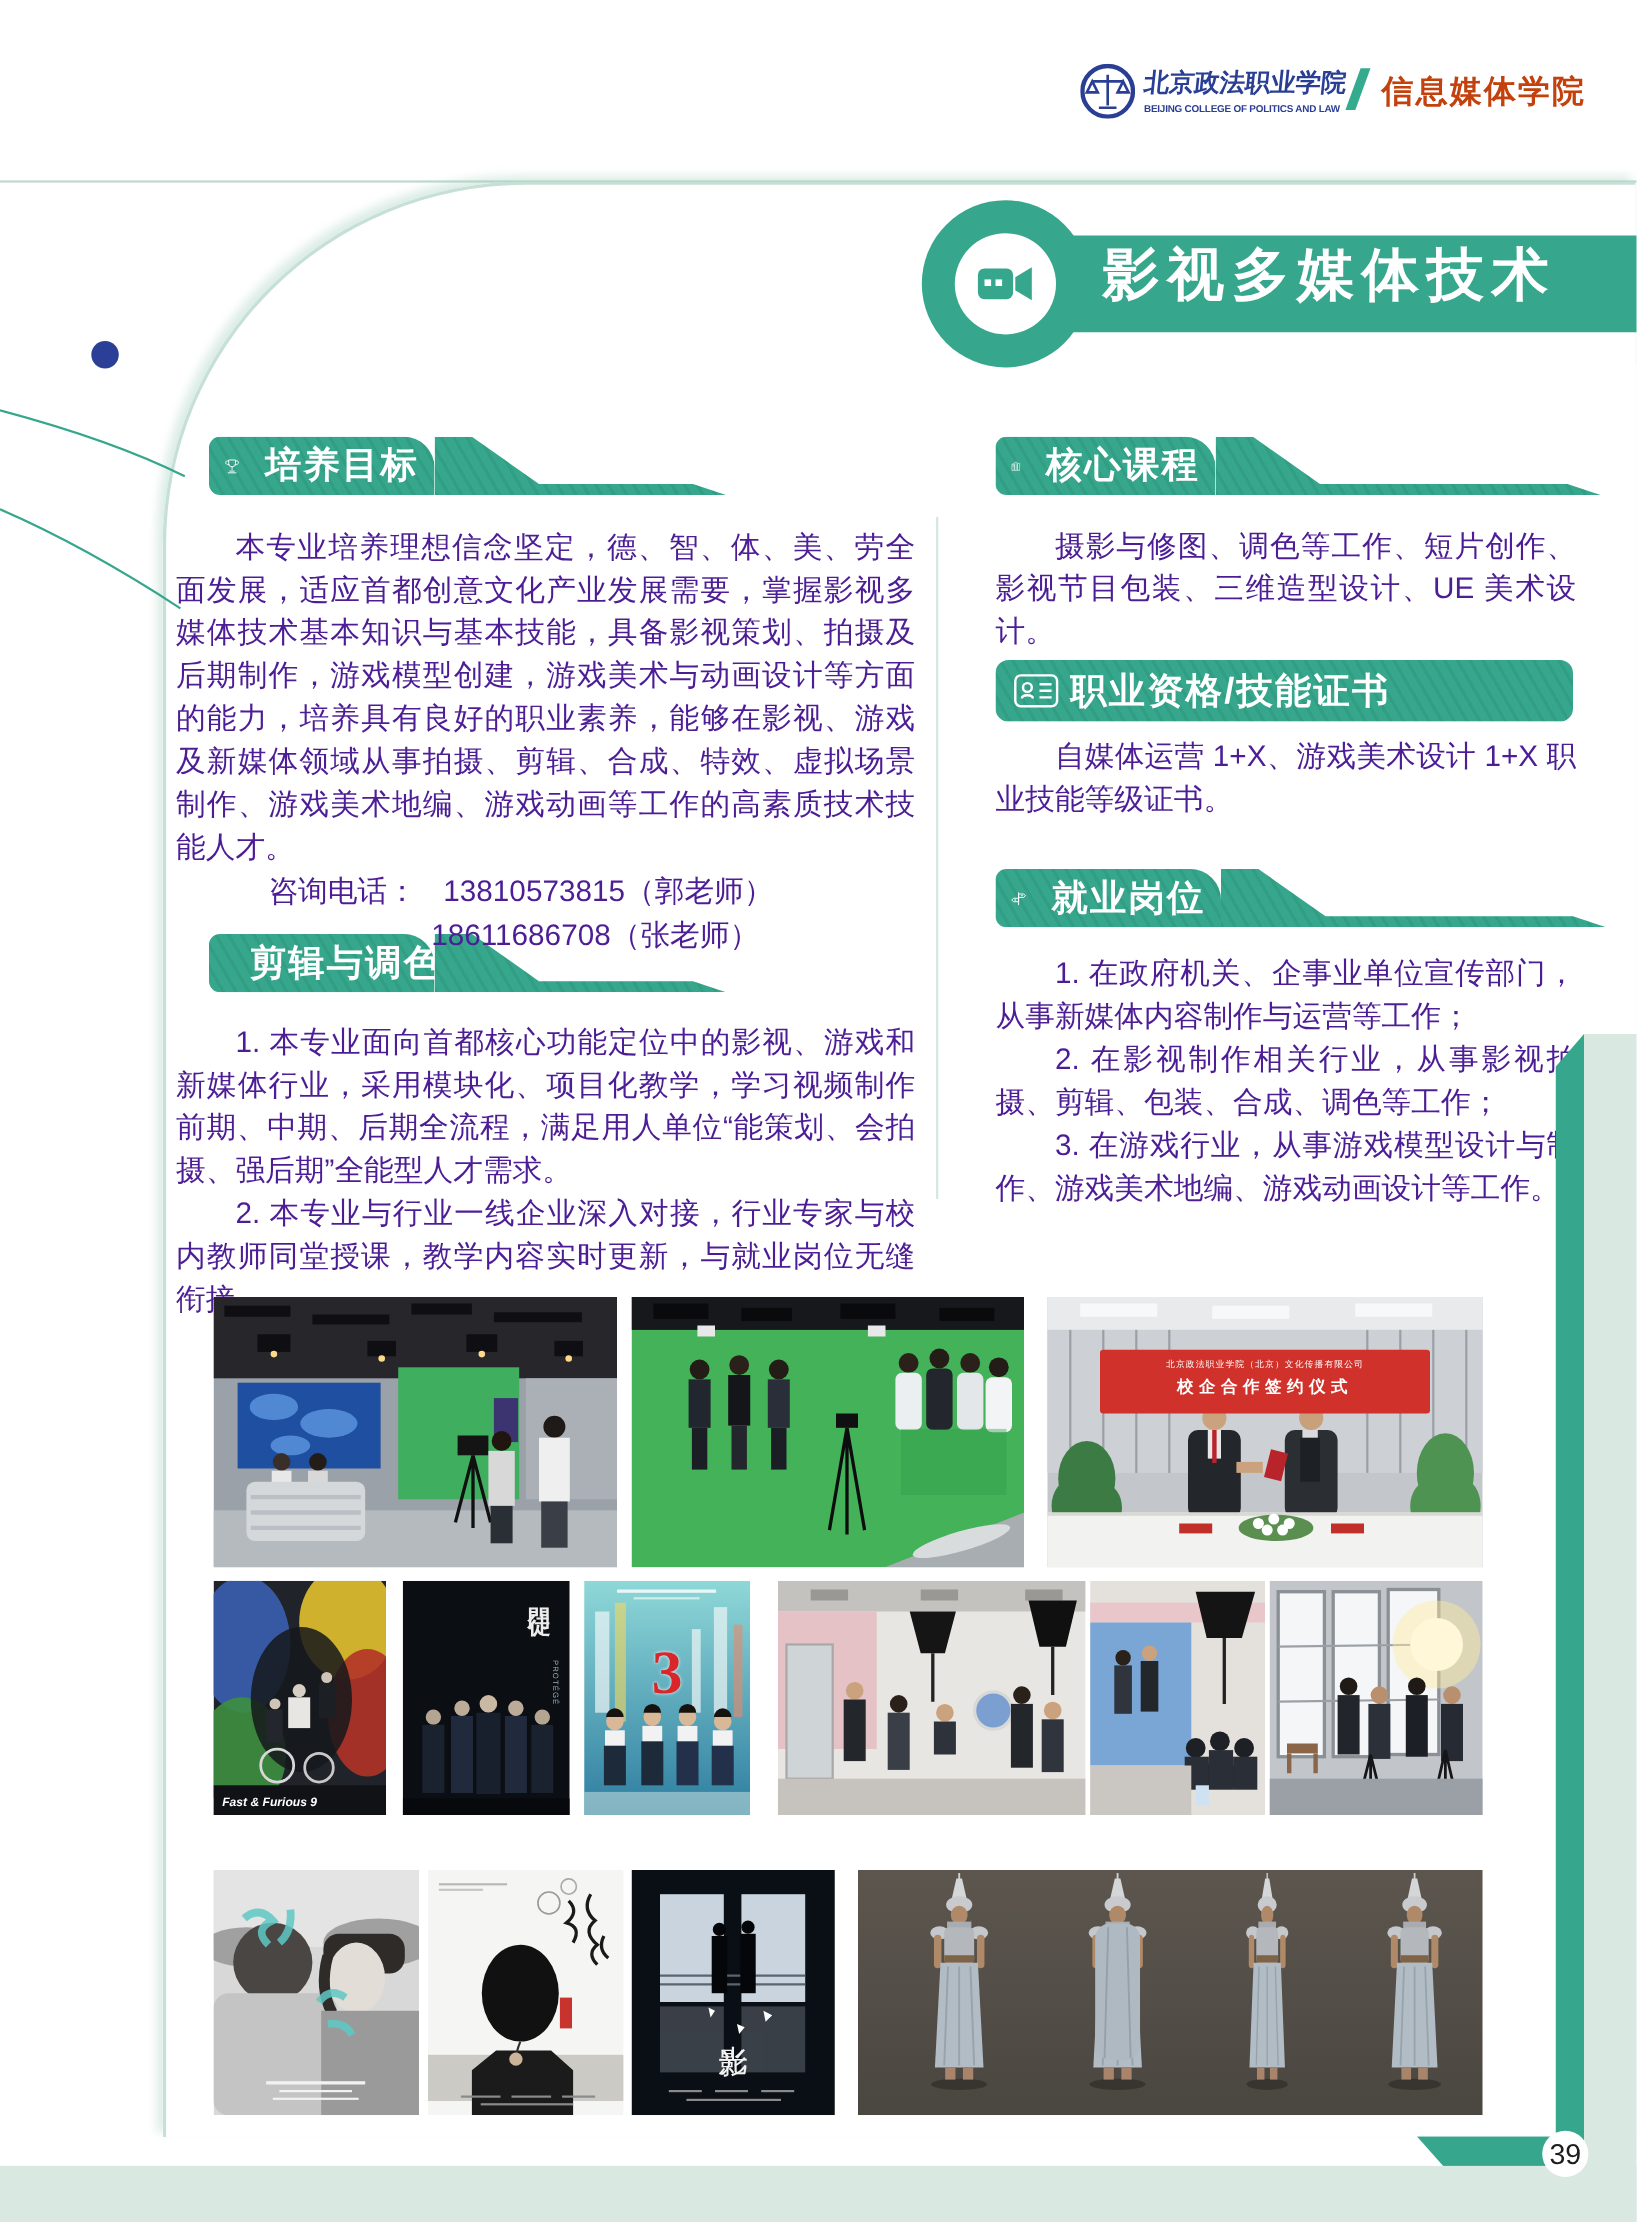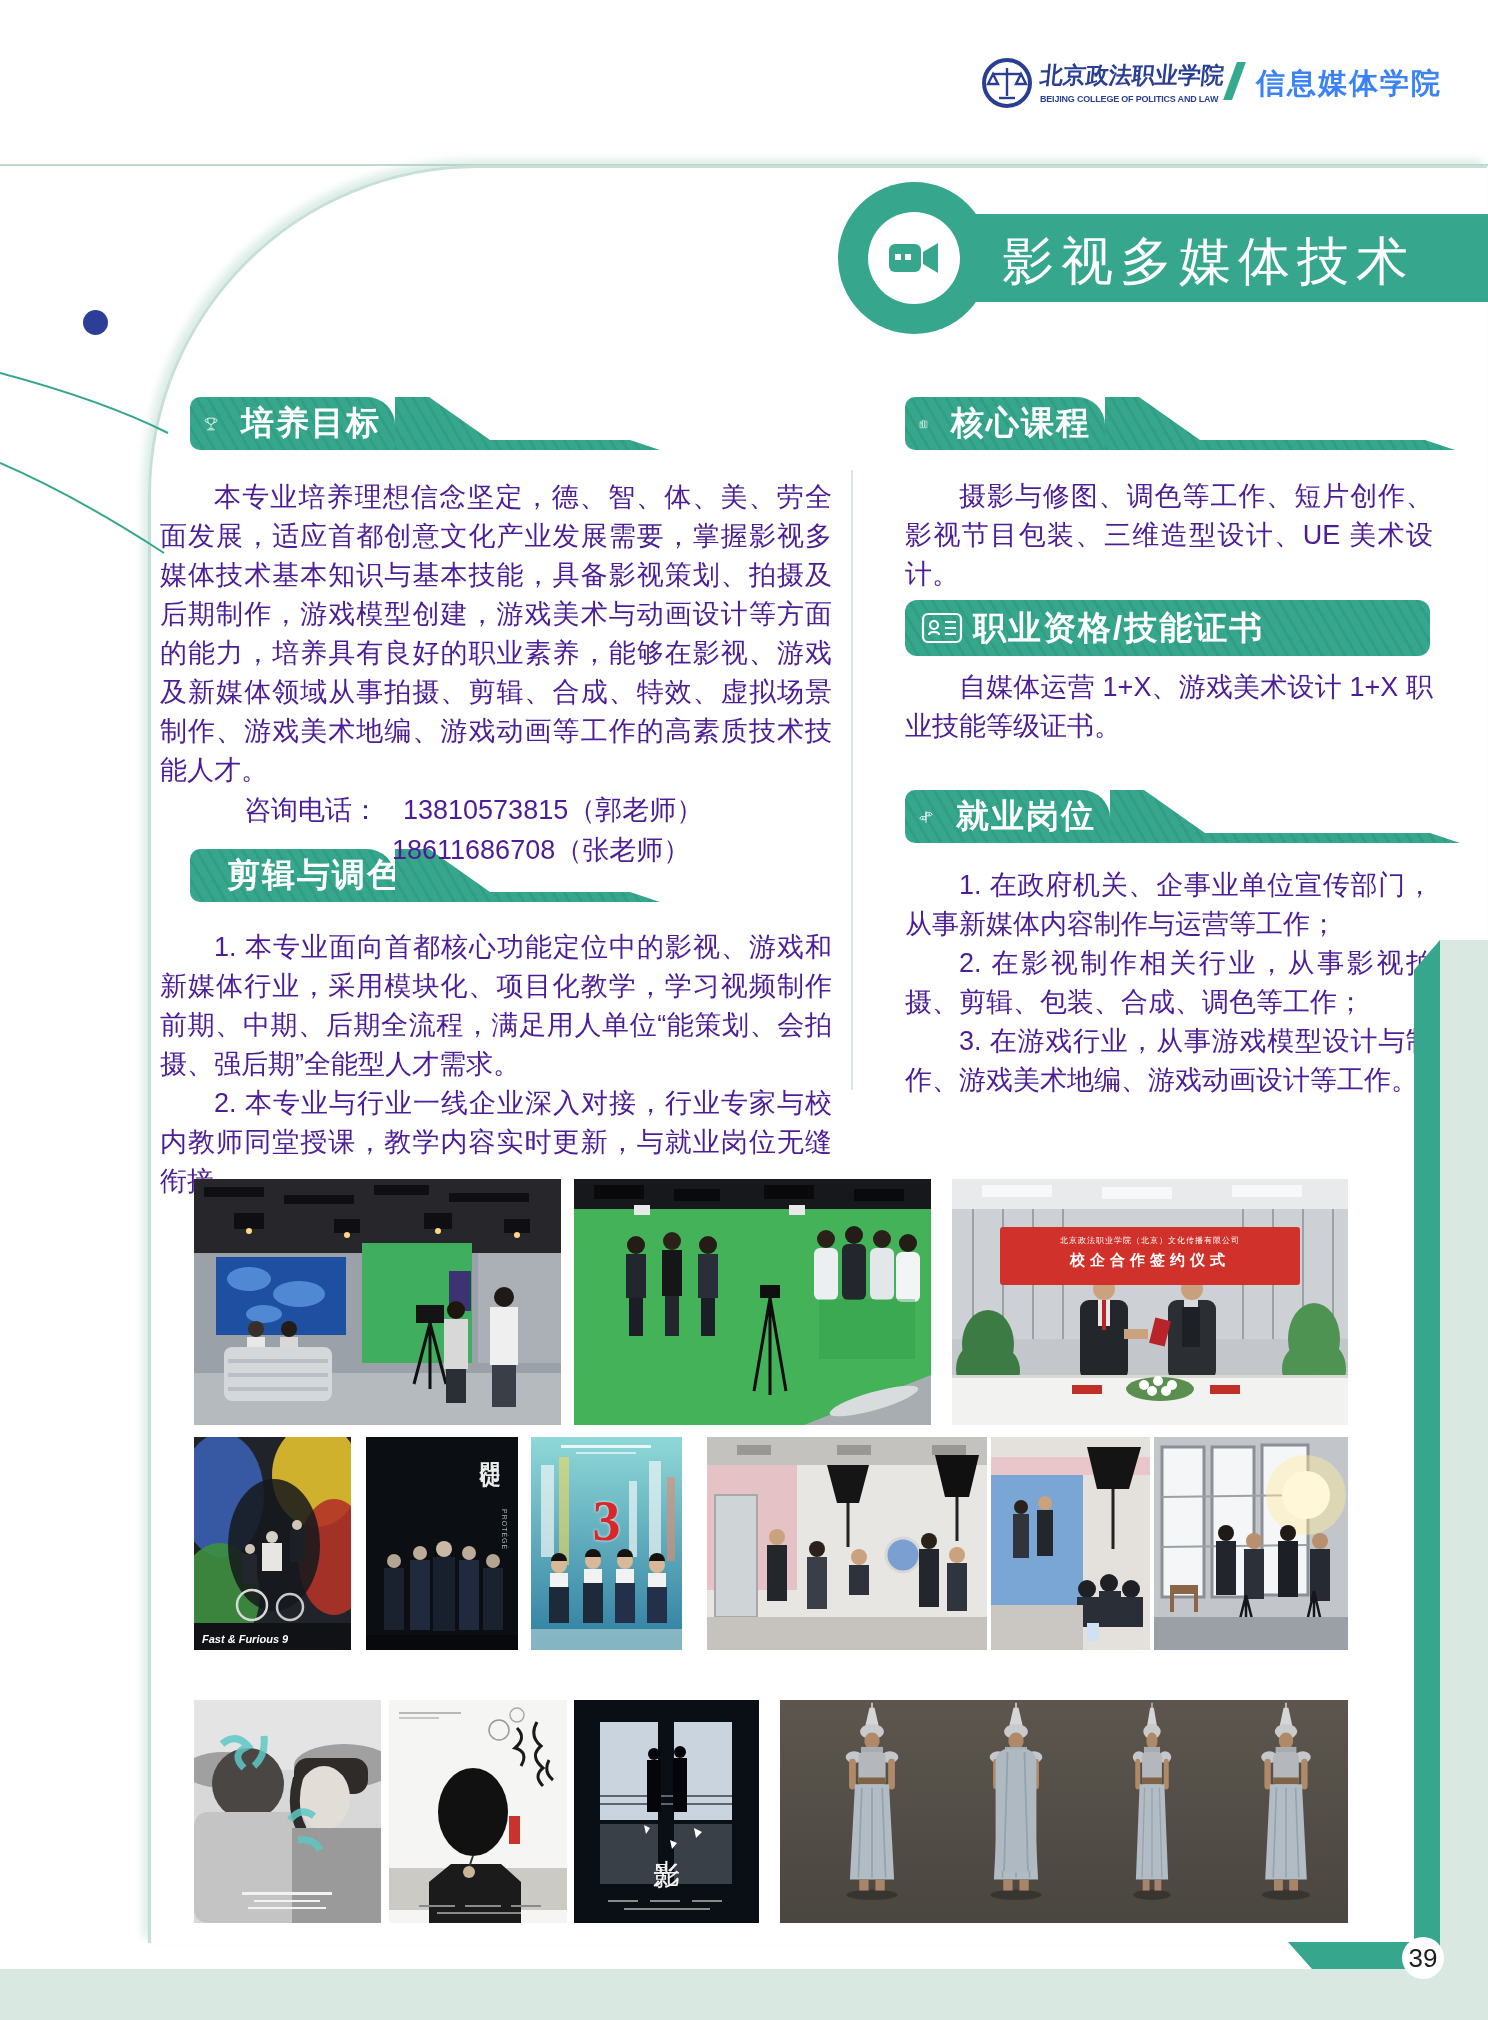--- a/index.html
+++ b/index.html
@@ -13,28 +13,28 @@
     border-left:3px solid #c6e0d5;border-top:3px solid #c6e0d5;
     border-top-left-radius:330px;box-shadow:-5px -5px 9px rgba(160,205,190,.38);}
 
   
   .logo{left:982px;top:58px;width:50px;height:50px;}
   .cnblock{left:1040px;top:60px;width:180px;}
   .cname{font-family:"Liberation Serif","DejaVu Serif",serif;font-weight:bold;
          font-size:23px;color:#2a3f94;letter-spacing:0px;transform:skewX(-6deg);white-space:nowrap;}
   .ename{font-size:9px;font-weight:bold;color:#2a3f94;letter-spacing:-.2px;margin-top:3px;white-space:nowrap;}
   .slash{left:1230px;top:62px;width:9px;height:38px;background:#34ab8f;transform:skewX(-20deg);}
-  .division{left:1256px;top:64px;font-size:29px;font-weight:bold;color:#3b82f6;letter-spacing:2px;}
+  .division{left:1256px;top:64px;font-size:29px;font-weight:bold;color:#c2410c;letter-spacing:2px;}
 
   
   .banner{left:868px;top:214px;width:620px;height:88px;background:#36a78c;border-radius:44px 0 0 44px;}
   .badge{left:838px;top:182px;width:152px;height:152px;border-radius:50%;background:#36a78c;}
   .badge-in{left:868px;top:212px;width:92px;height:92px;border-radius:50%;background:#fff;
             display:flex;align-items:center;justify-content:center;}
-  .banner-title{left:1002px;top:227px;font-size:52px;font-weight:normal;color:#fff;letter-spacing:7px;white-space:nowrap;}
+  .banner-title{left:1002px;top:215px;font-size:52px;font-weight:bold;color:#fff;letter-spacing:7px;white-space:nowrap;}
 
   
   .bluedot{left:83px;top:310px;width:25px;height:25px;border-radius:50%;background:#2b3f96;}
 
   
   .grn{background-color:#36a78c;
        background-image:repeating-linear-gradient(60deg,rgba(8,82,66,.10) 0 3px,transparent 3px 10px);}
   .sec{position:absolute;height:53px;}
   .hbox{position:absolute;left:0;top:0;height:53px;display:flex;align-items:center;gap:23px;
         padding:0 14px;box-sizing:border-box;border-radius:10px 28px 0 10px;}

